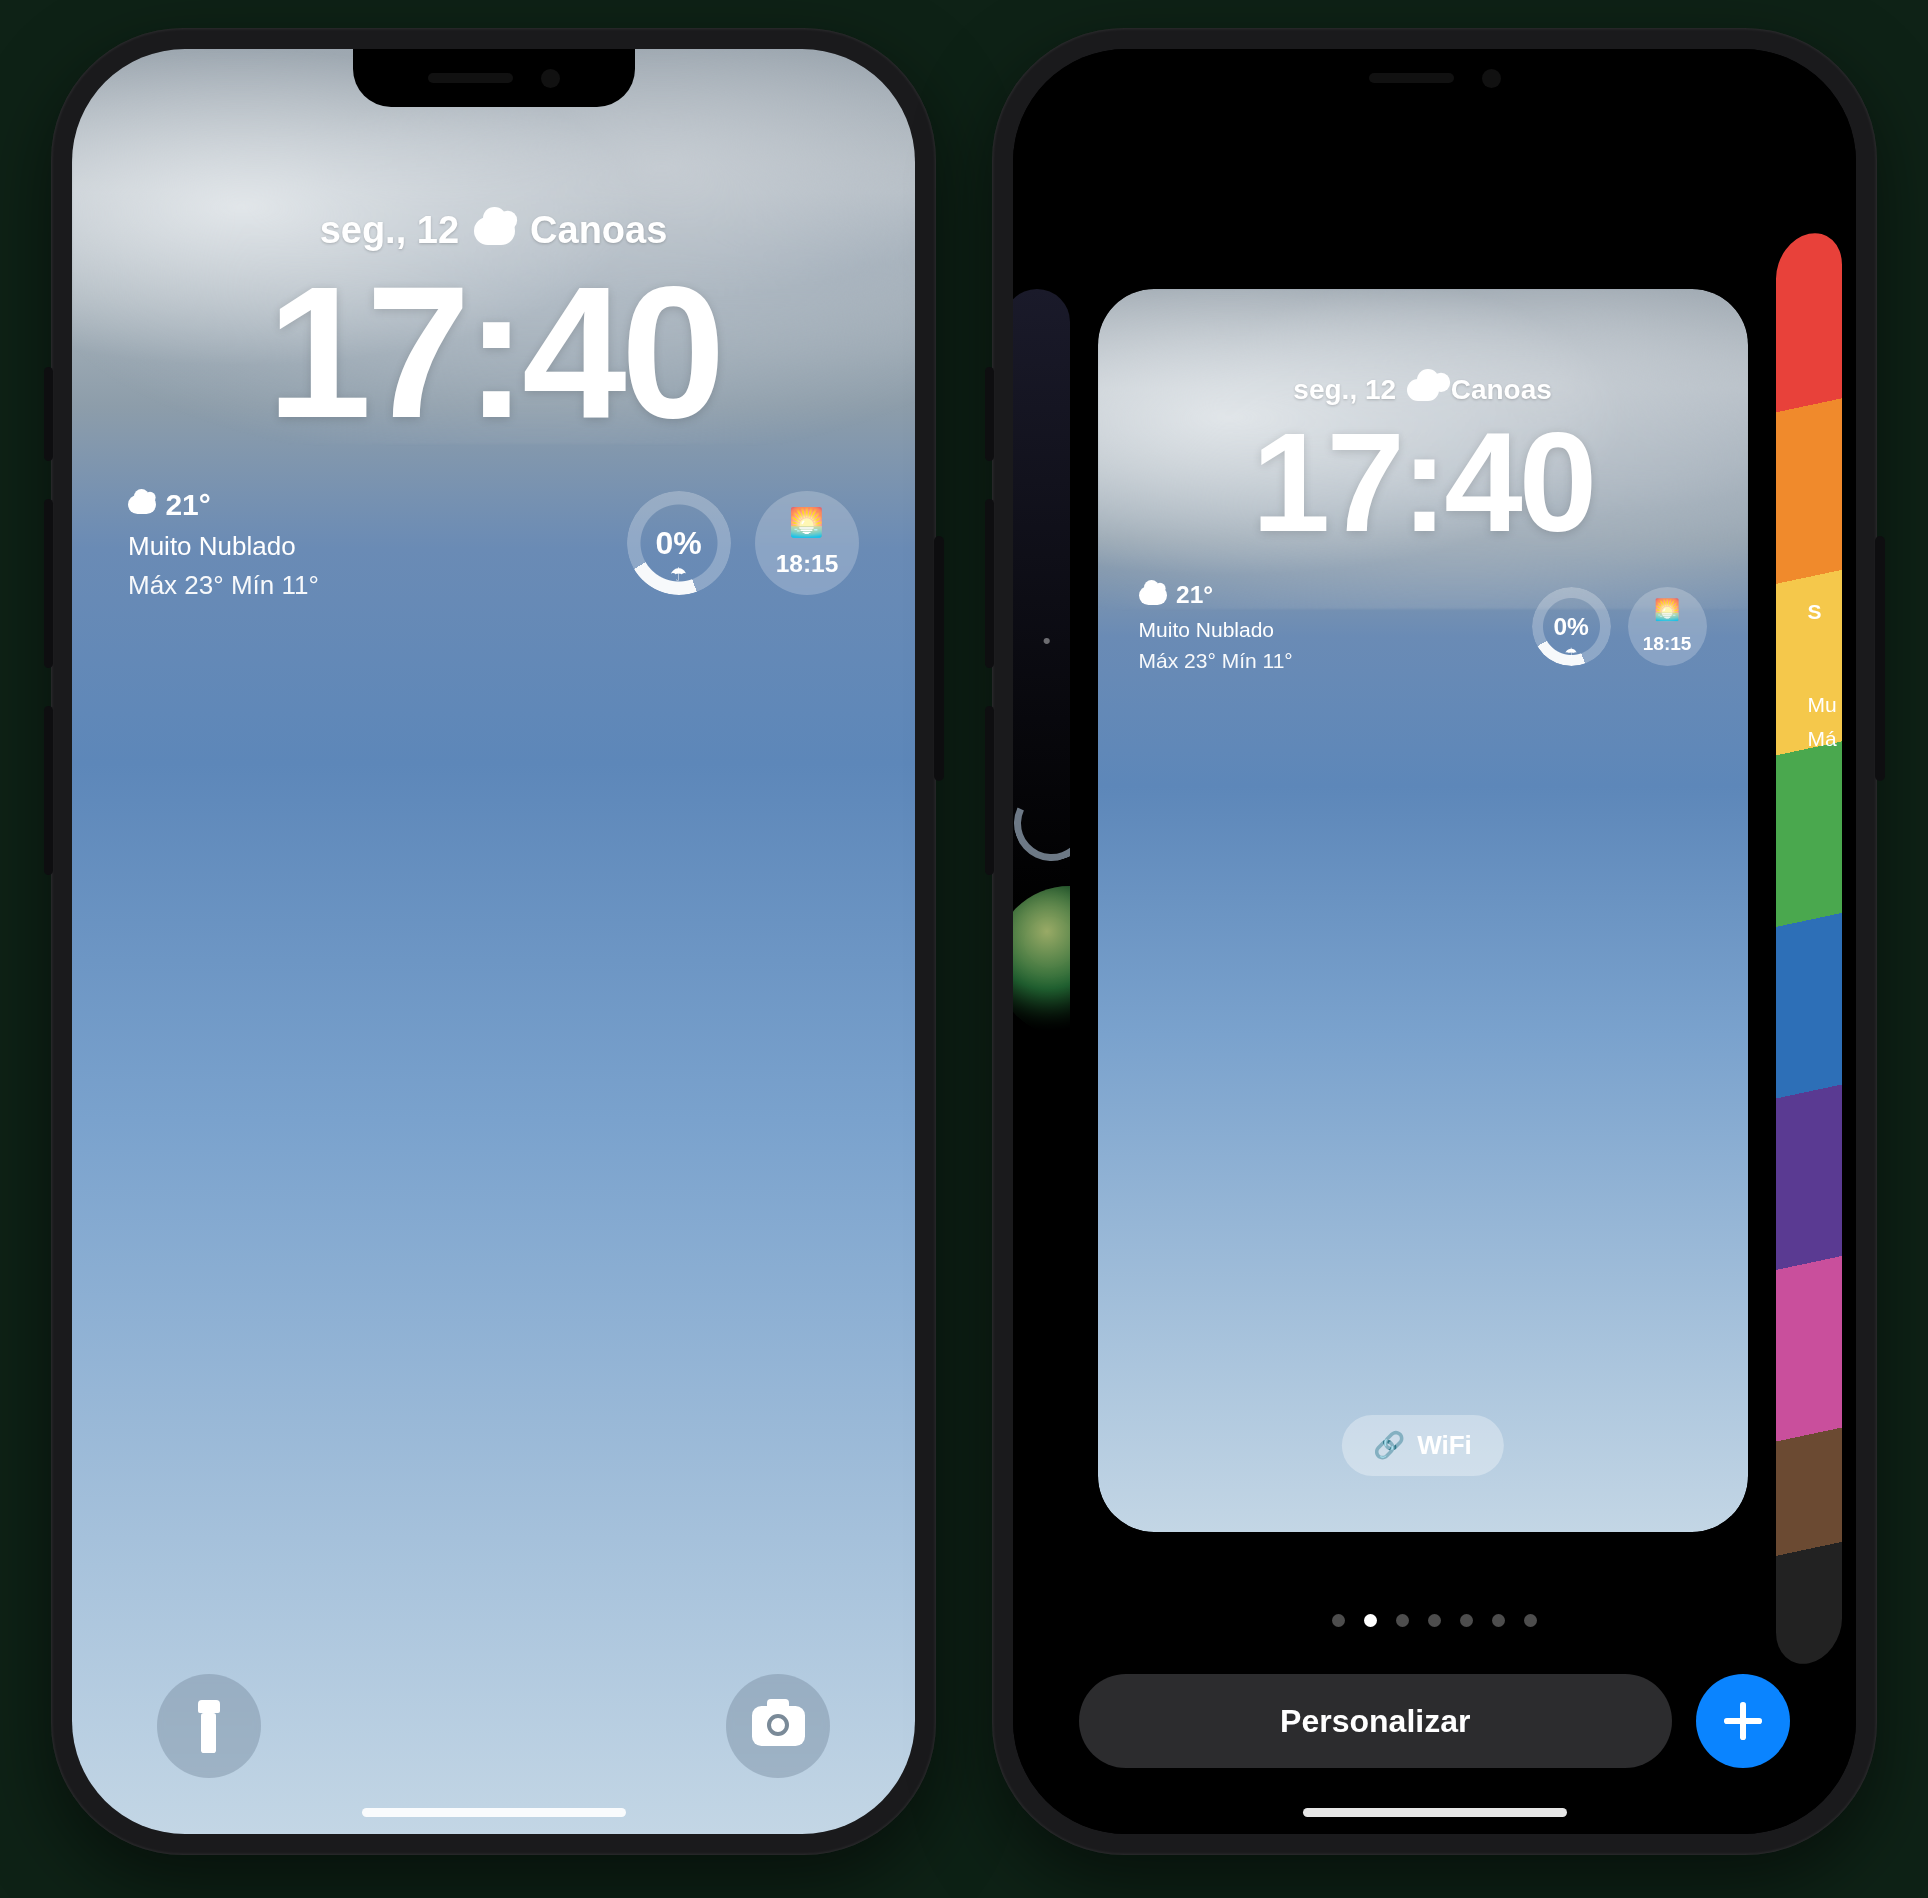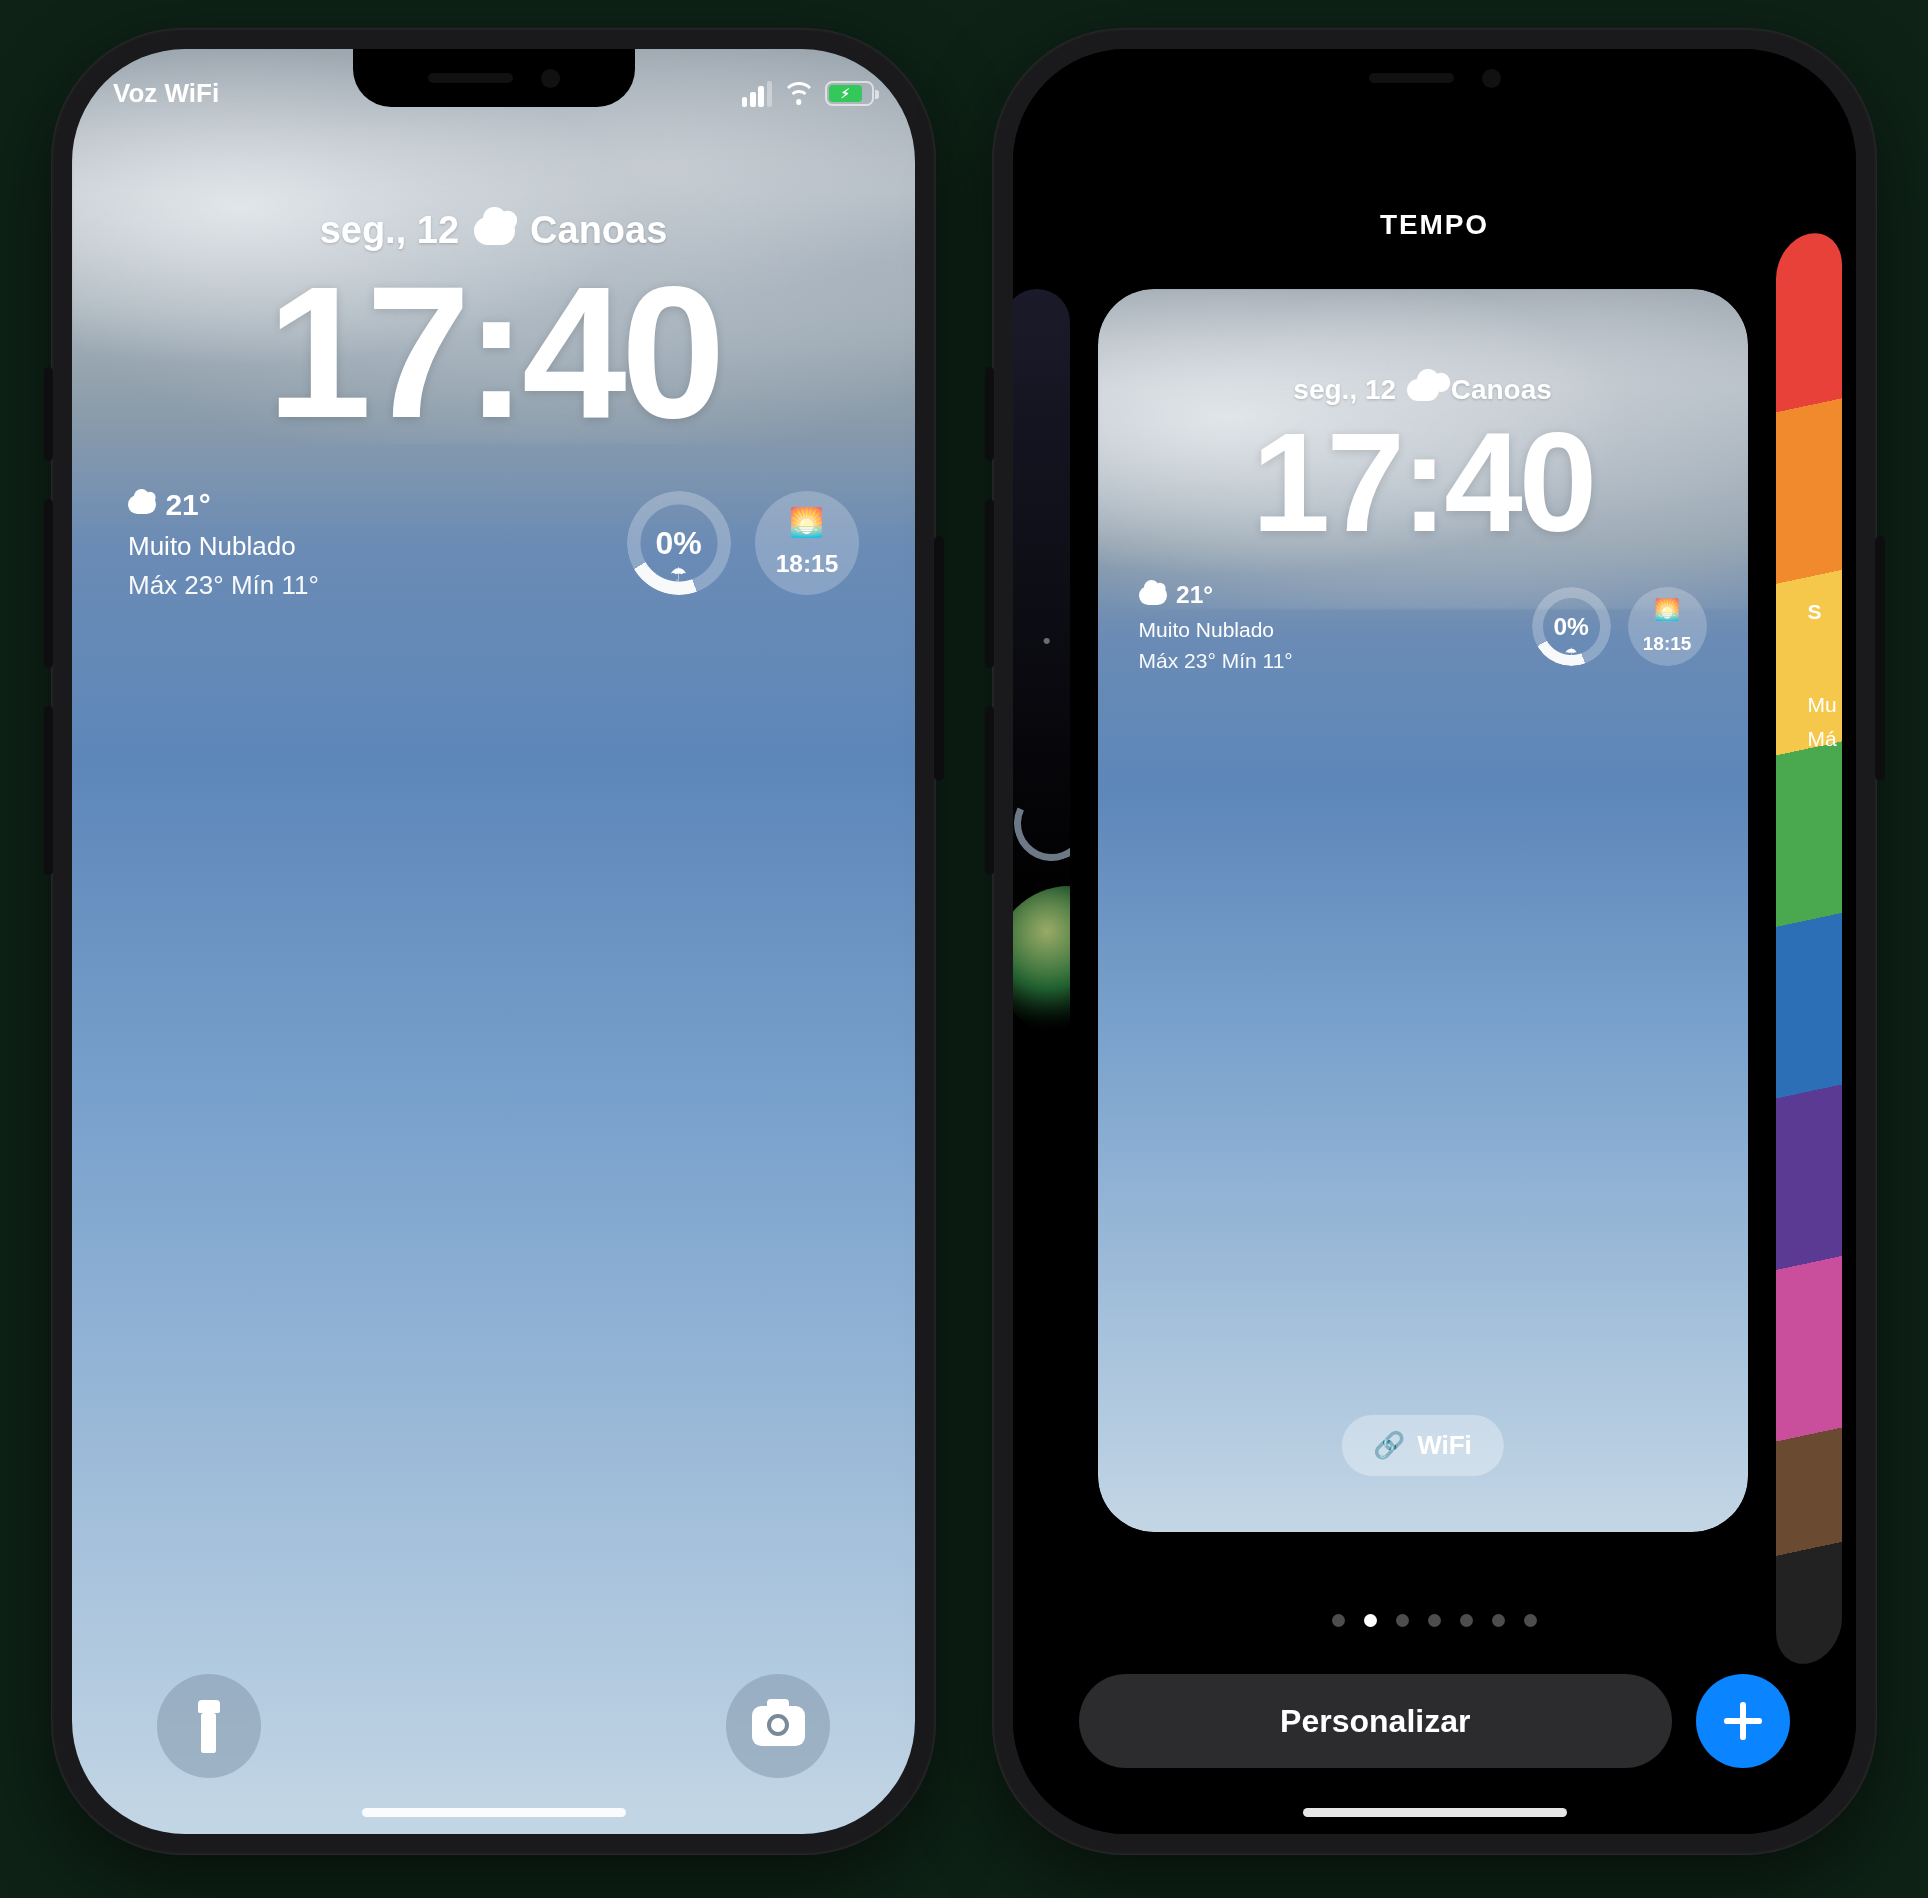--- a/index.html
+++ b/index.html
@@ -216,39 +216,20 @@
   <div class="phone">
     <div class="side-btn sb-left1"></div>
     <div class="side-btn sb-left2"></div>
     <div class="side-btn sb-left3"></div>
     <div class="side-btn sb-right"></div>
     <div class="screen">
       <div class="wall"></div>
       <div class="clouds"></div>
       <div class="notch"></div>
 
-      <div class="statusbar">
-        <span>Voz WiFi</span>
-        <div class="status-right">
-          <span class="signal">
-              <i></i>
-              <i></i>
-              <i></i>
-              <i></i>
-            </span>
-          <span class="wifi-ic">
-              <span class="wifi-dot"></span>
-            </span>
-          <span class="battery">
-              <span class="battery-fill">
-                <span class="bolt">⚡︎</span>
-              </span>
-            </span>
-        </div>
-      </div>
 
       <div class="lock-content">
         <div class="date-row">
           <span>seg., 12</span>
           <span class="cloud-ic"></span>
           <span>Canoas</span>
         </div>
         <div class="clock">17:40</div>
         <div class="widgets-row">
           <div class="w-left">
@@ -284,21 +265,20 @@
   </div>
 
   <div class="phone">
     <div class="side-btn sb-left1"></div>
     <div class="side-btn sb-left2"></div>
     <div class="side-btn sb-left3"></div>
     <div class="side-btn sb-right"></div>
     <div class="screen">
       <div class="gallery">
         <div class="notch"></div>
-        <div class="gallery-title">TEMPO</div>
 
         <div class="cards-row">
           <div class="card card-left">
             <div class="ring-deco"></div>
             <div class="planet"></div>
             <div class="left-dot">•</div>
           </div>
 
           <div class="card card-main">
             <div class="wall"></div>

